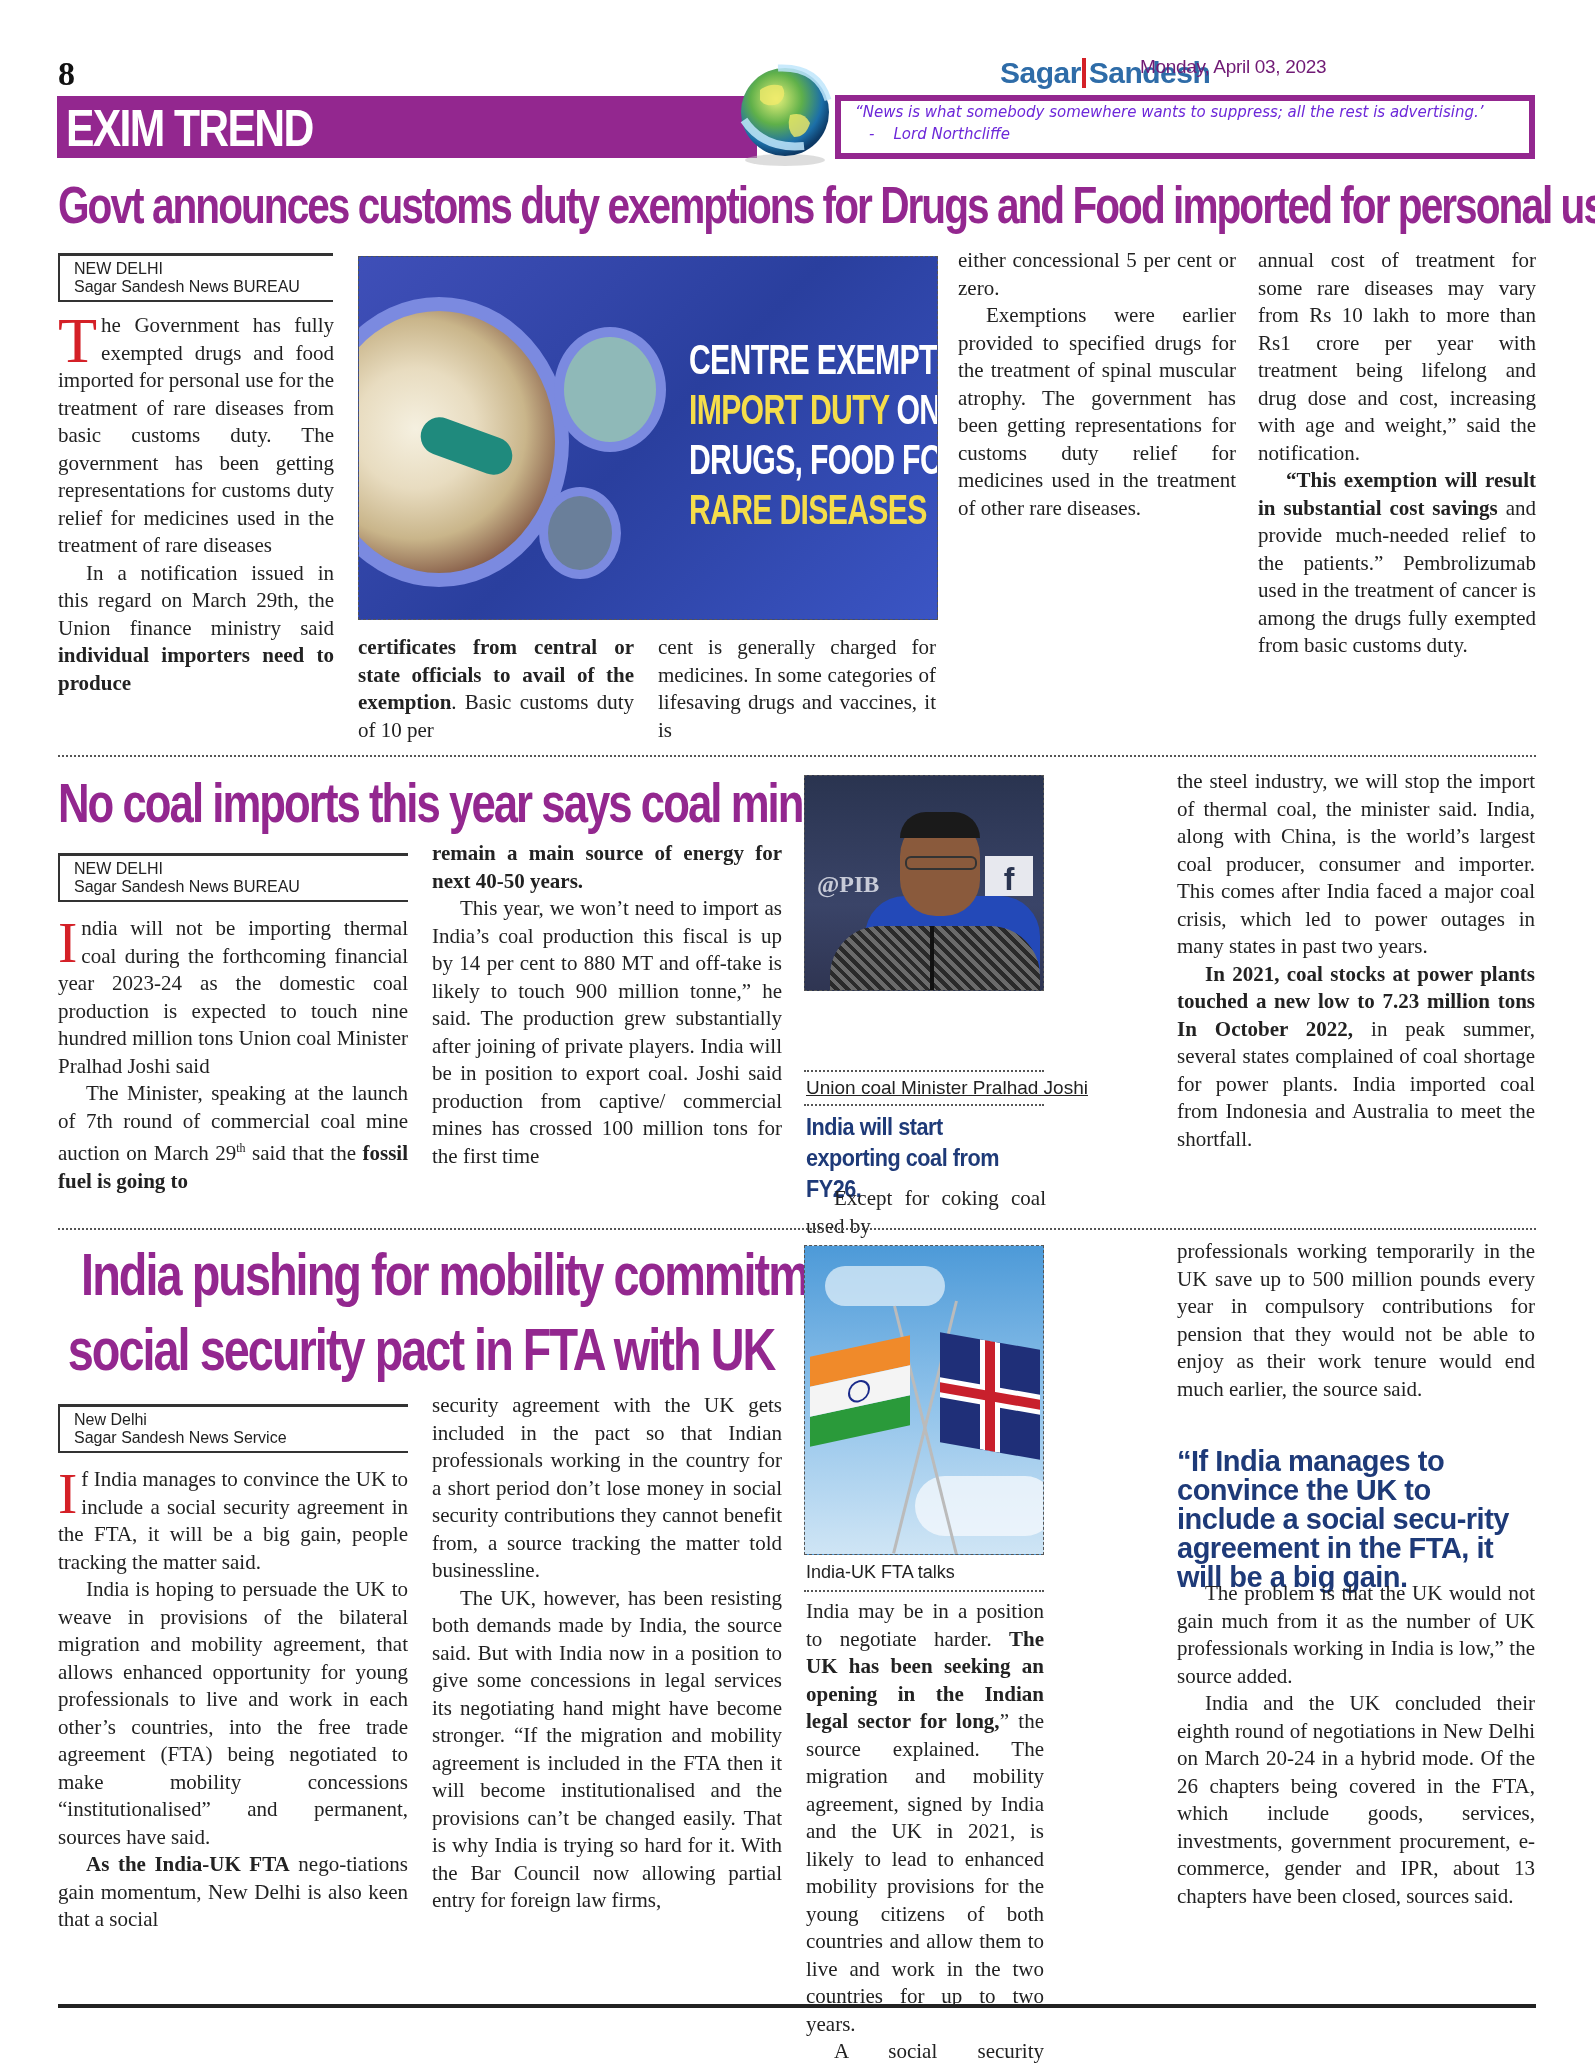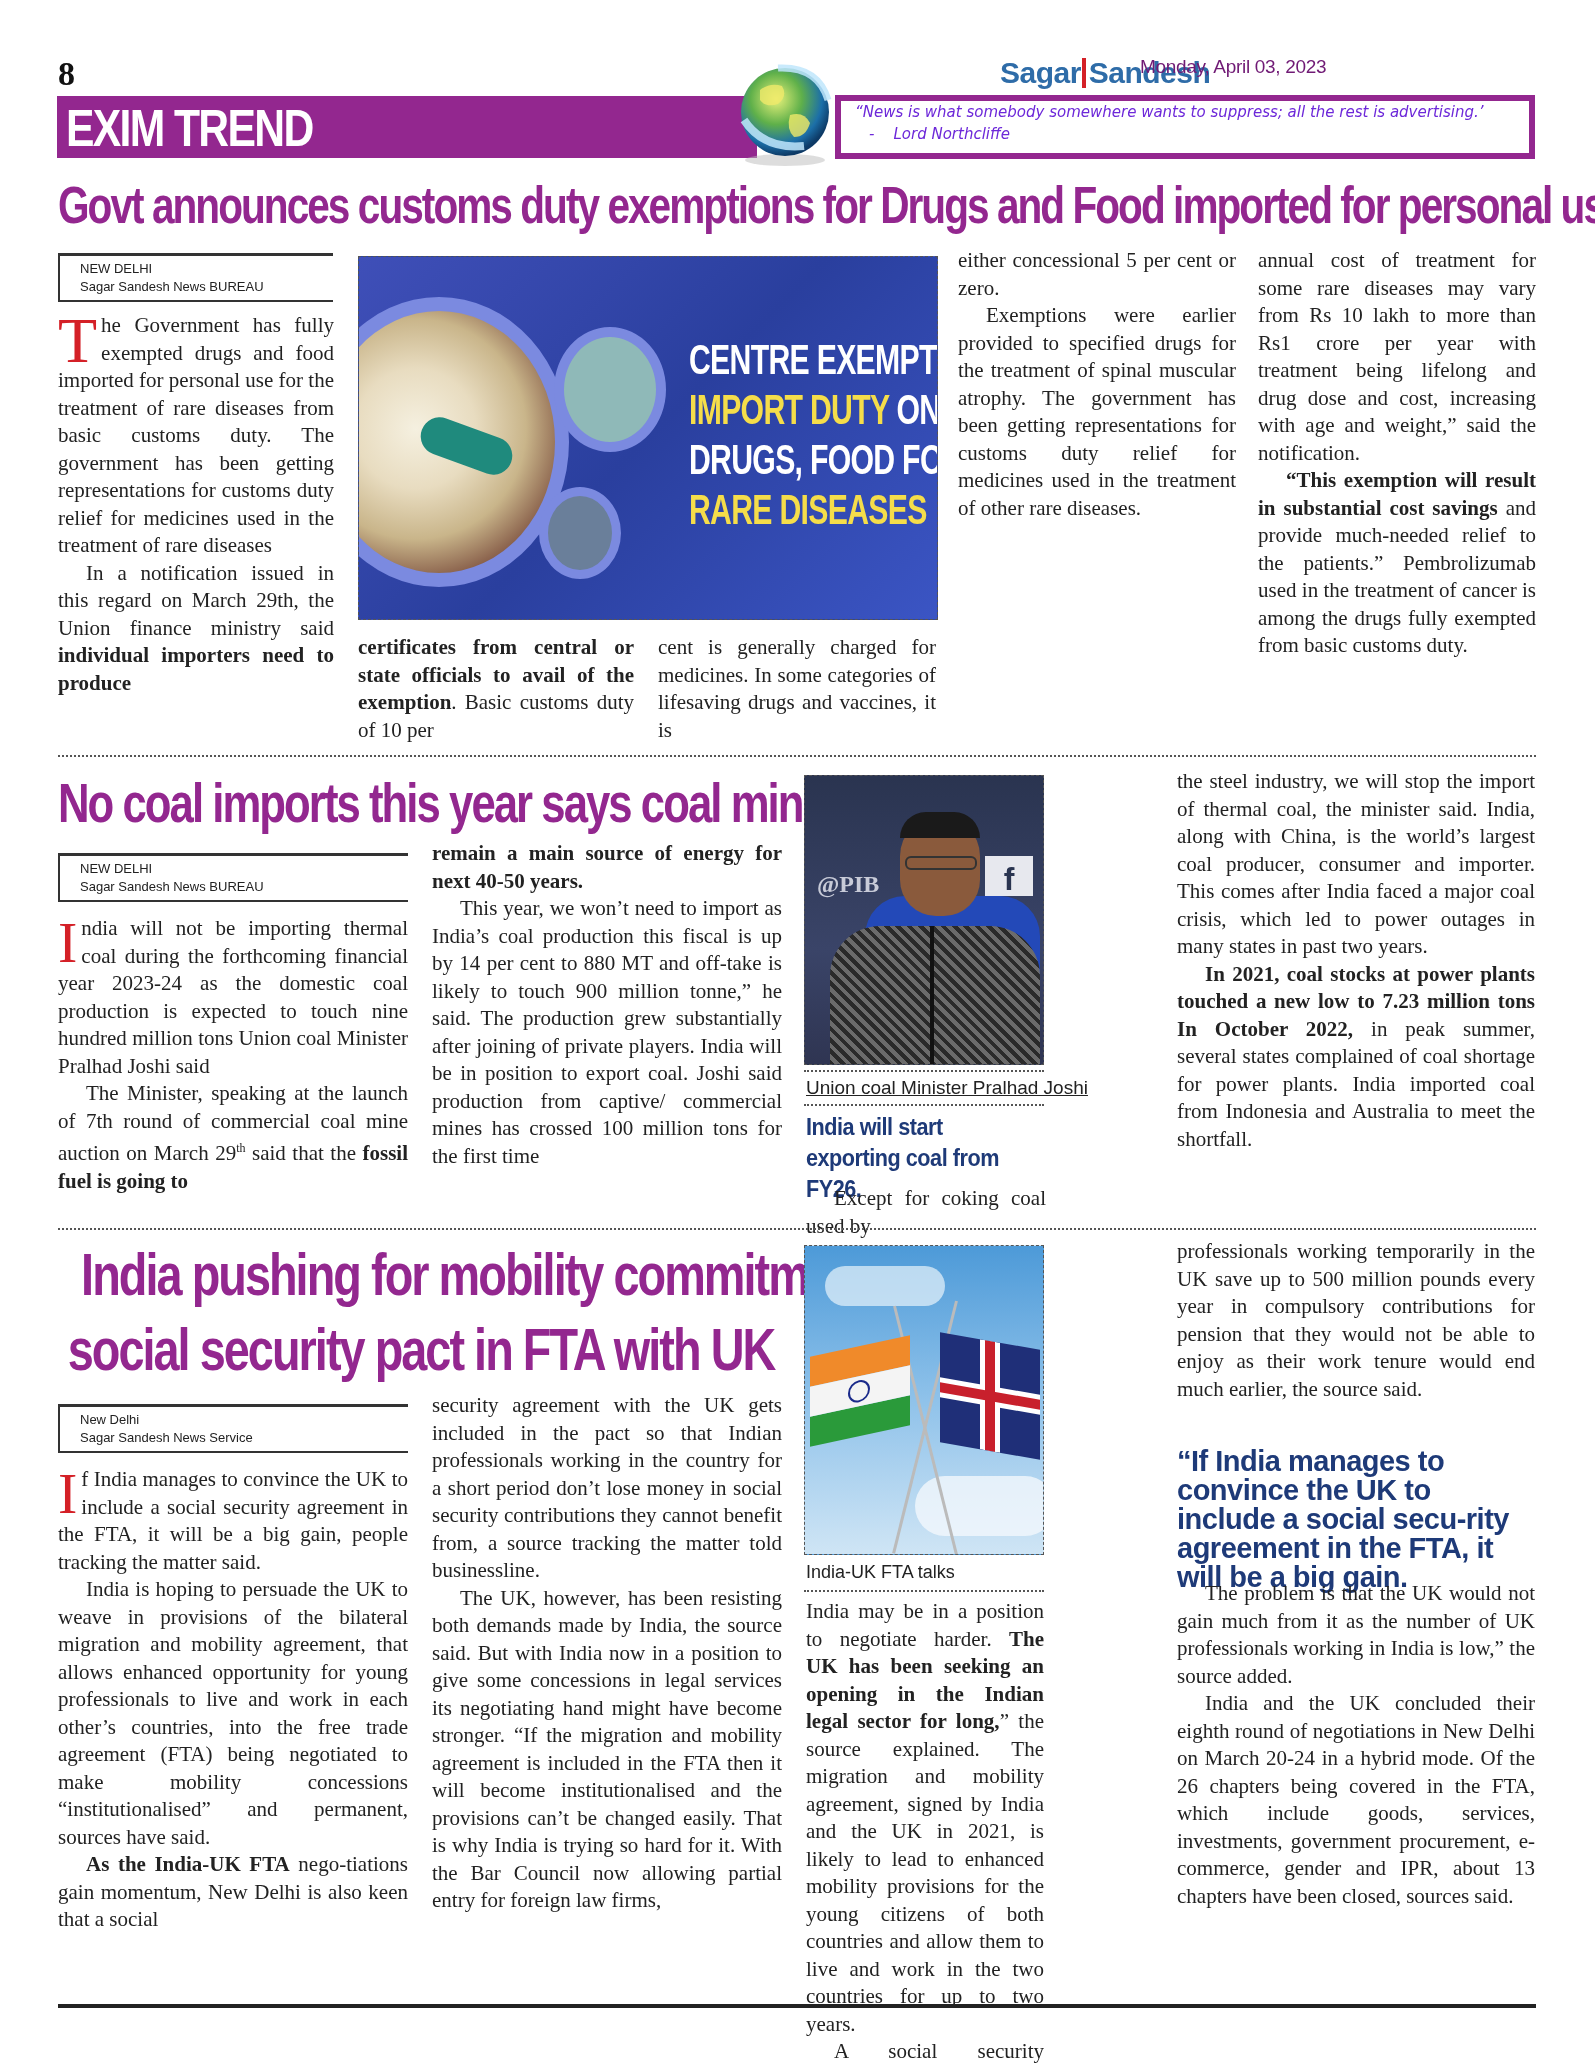--- a/index.html
+++ b/index.html
@@ -3,21 +3,21 @@
 <meta charset="utf-8">
 <style>
   * { box-sizing: border-box; margin: 0; padding: 0; }
   body { width: 1595px; height: 2067px; background: #ffffff; position: relative; overflow: hidden; font-family: "Liberation Serif", serif; color: #222; }
   .abs { position: absolute; }
   .body-text { font-family: "Liberation Serif", serif; font-size: 21px; line-height: 27.5px; text-align: justify; color: #222; }
   .body-text p { text-indent: 28px; }
   .body-text p.noindent { text-indent: 0; }
   .dropcap { float: left; color: #d42027; font-size: 64px; line-height: 50px; margin-right: 4px; margin-top: 4px; }
   .dropcap-sm { float: left; color: #d42027; font-size: 58px; line-height: 48px; margin-right: 4px; margin-top: 4px; }
-  .byline { border-top: 3px solid #333; border-left: 2px solid #333; border-bottom: 2px solid #333; padding: 4px 20px; font-family: "Liberation Sans", sans-serif; font-size: 13px; line-height: 18px; color: #222; }
+  .byline { border-top: 3px solid #333; border-left: 2px solid #333; border-bottom: 2px solid #333; padding: 4px 14px; font-family: "Liberation Sans", sans-serif; font-size: 16px; line-height: 18px; color: #222; }
   .dotline { border-top: 2px dotted #555; }
   .headline { color: #93278f; font-family: "Liberation Sans", sans-serif; font-weight: bold; white-space: nowrap; letter-spacing: -2.5px; transform: scaleX(0.78); transform-origin: left top; }
   .caption { font-family: "Liberation Sans", sans-serif; font-size: 19px; color: #222; }
   .pullquote { font-family: "Liberation Sans", sans-serif; font-weight: bold; color: #1e3a78; font-size: 29px; line-height: 29px; letter-spacing: -0.5px; }
 </style>
 </head>
 <body>
 
 <div class="abs" style="left:58px; top:55px; font-family:'Liberation Serif',serif; font-weight:bold; font-size:34px; color:#111;">8</div>
 
@@ -106,21 +106,21 @@
 <div class="abs body-text" style="left:58px; top:915px; width:350px;">
   <p class="noindent"><span class="dropcap-sm">I</span><span>ndia will not be importing thermal coal during the forthcoming financial year 2023-24 as the domestic coal production is expected to touch nine hundred million tons Union coal Minister Pralhad Joshi said</span></p>
   <p><span>The Minister, speaking at the launch of 7th round of commercial coal mine auction on March 29</span><sup style="font-size:12px;">th</sup><span> said that the </span><b>fossil fuel is going to</b></p>
 </div>
 
 <div class="abs body-text" style="left:432px; top:840px; width:350px;">
   <p class="noindent"><b>remain a main source of energy for next 40-50 years.</b></p>
   <p>This year, we won’t need to import as India’s coal production this fiscal is up by 14 per cent to 880 MT and off-take is likely to touch 900 million tonne,” he said. The production grew substantially after joining of private players. India will be in position to export coal. Joshi said production from captive/ commercial mines has crossed 100 million tons for the first time</p>
 </div>
 
-<div class="abs" style="left:804px; top:775px; width:240px; height:290px; border:1px dashed #555; background:linear-gradient(180deg,#2a3450 0%,#3a4468 60%,#2f3552 100%); overflow:hidden;">
+<div class="abs" style="left:804px; top:775px; width:240px; height:216px; border:1px dashed #555; background:linear-gradient(180deg,#2a3450 0%,#3a4468 60%,#2f3552 100%); overflow:hidden;">
   <div class="abs" style="left:12px; top:95px; font-family:'Liberation Serif',serif; font-weight:bold; font-size:24px; color:#c8cbd8;">@PIB</div>
   <div class="abs" style="left:180px; top:80px; width:48px; height:40px; background:#e7e8ee; color:#2a3450; font-family:'Liberation Sans',sans-serif; font-weight:bold; font-size:32px; text-align:center; line-height:46px;">f</div>
   <div class="abs" style="left:60px; top:120px; width:175px; height:120px; border-radius:40px; background:#2349b8;"></div>
   <div class="abs" style="left:95px; top:40px; width:80px; height:100px; border-radius:40px 40px 36px 36px; background:#8a5a3c;"></div>
   <div class="abs" style="left:95px; top:36px; width:80px; height:26px; border-radius:40px 40px 0 0; background:#1a1a1a;"></div>
   <div class="abs" style="left:100px; top:80px; width:72px; height:14px; border:2px solid #333; border-radius:6px;"></div>
   <div class="abs" style="left:25px; top:150px; width:210px; height:150px; border-radius:50px 50px 0 0; background:repeating-linear-gradient(45deg,#2a2a2a 0 4px,#6b6b6b 4px 8px);"></div>
   <div class="abs" style="left:125px; top:150px; width:4px; height:140px; background:#111;"></div>
 </div>
 <div class="abs dotline" style="left:804px; top:1070px; width:240px;"></div>

